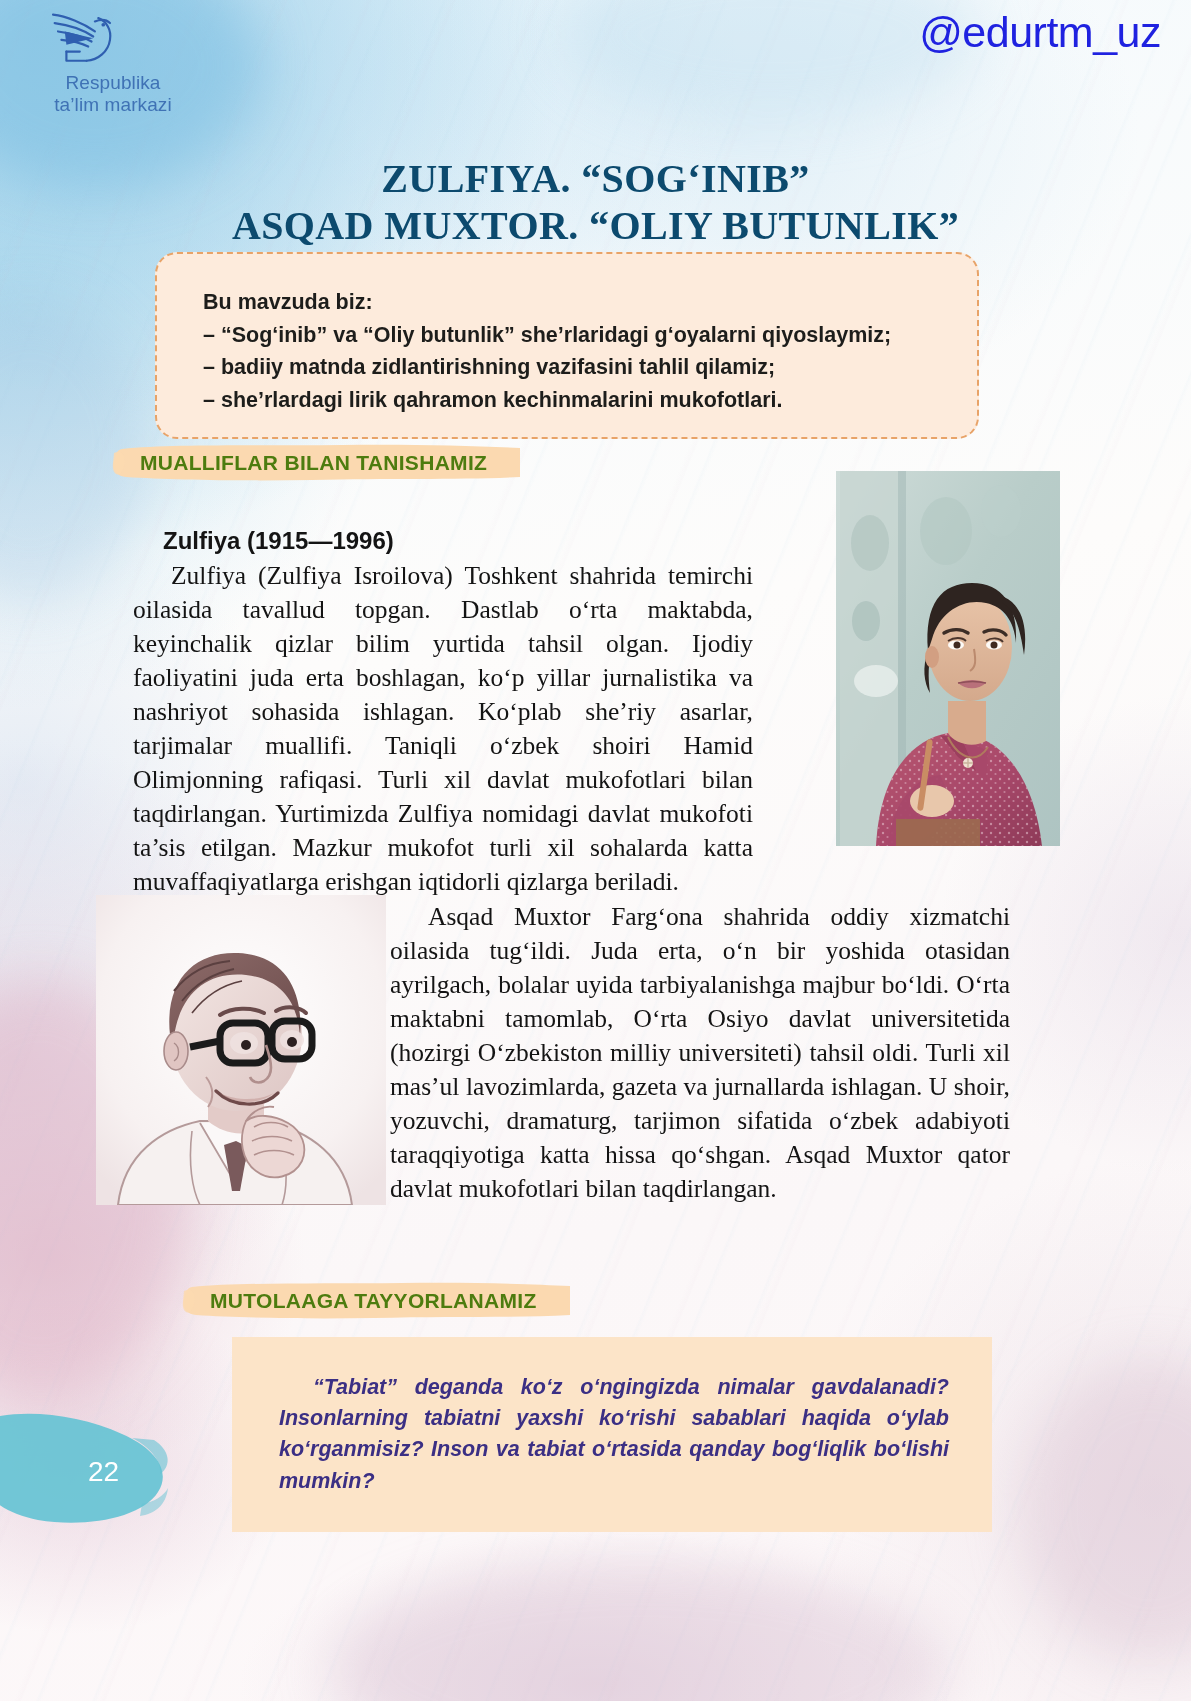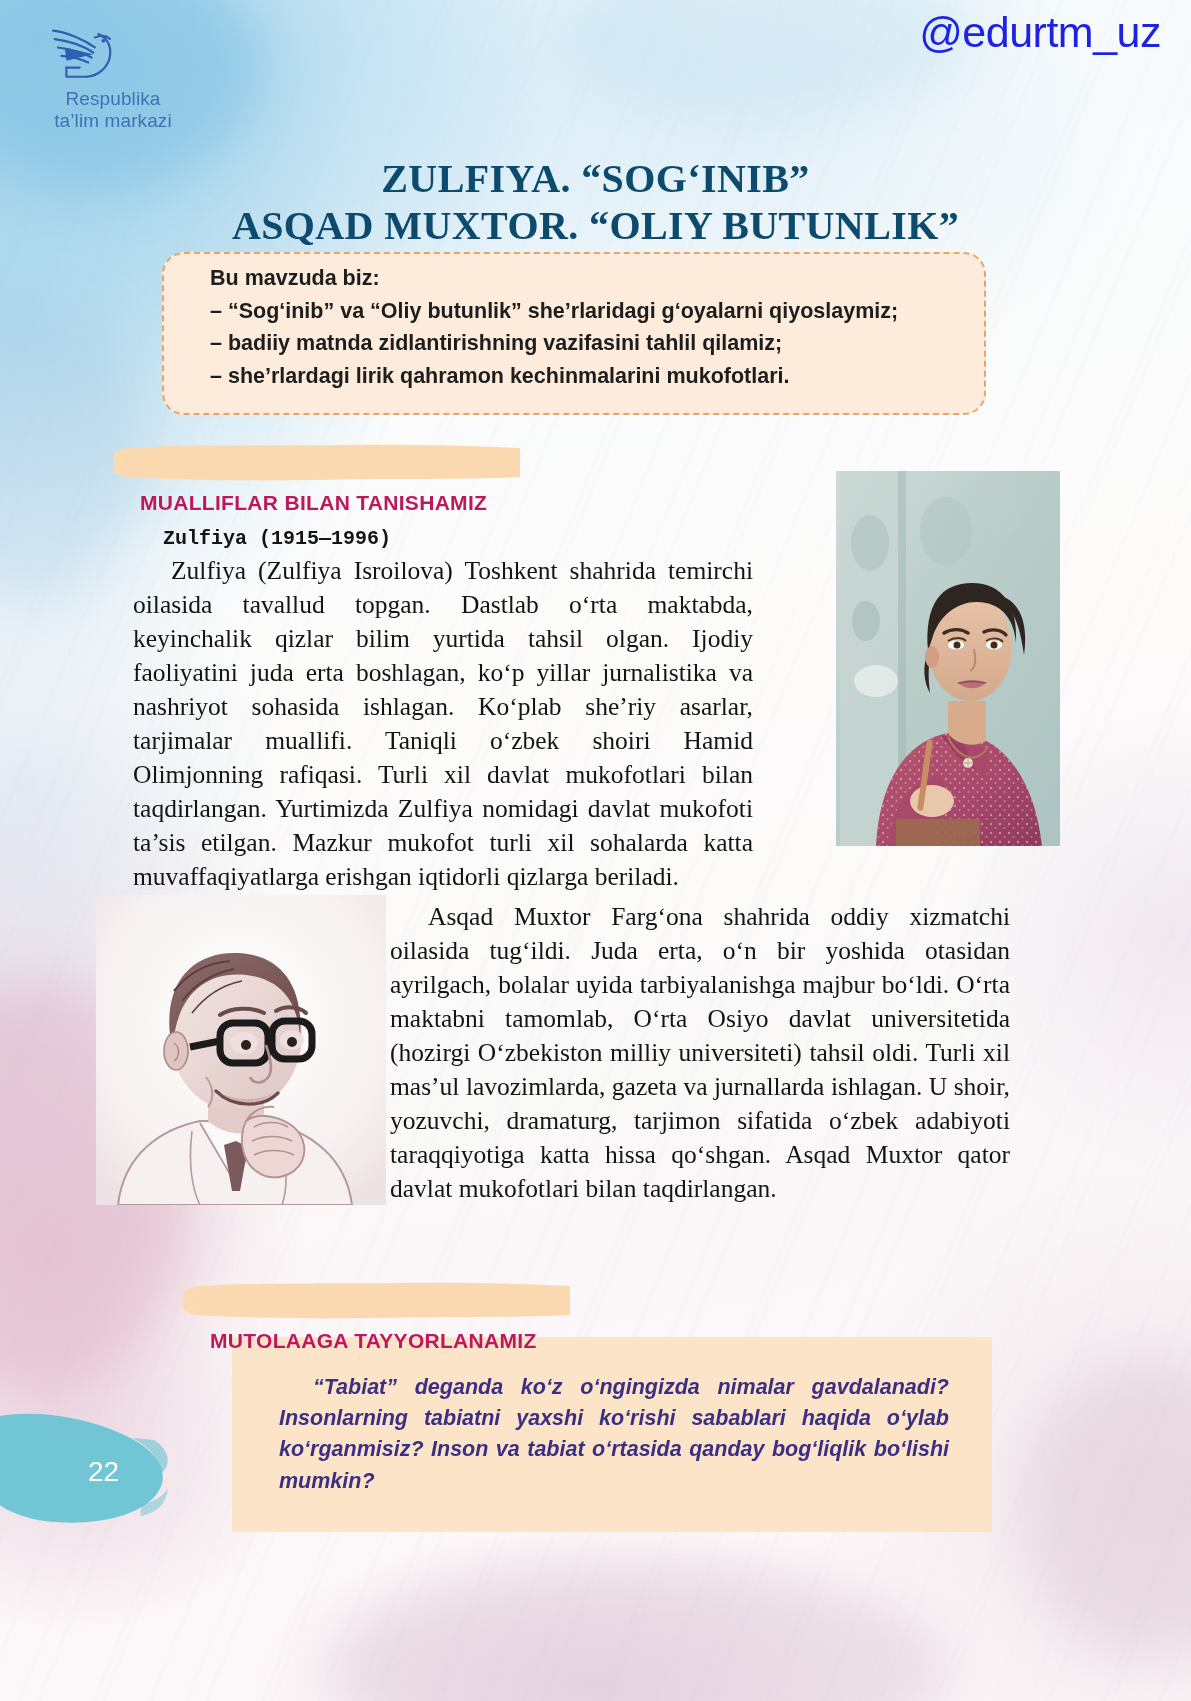--- a/index.html
+++ b/index.html
@@ -45,21 +45,21 @@
   
   .corner-brush {
     position: absolute; left: -18px; top: 1408px; width: 200px; height: 120px;
     z-index: 1; pointer-events: none;
   }
 
   
   .page { position: relative; z-index: 3; width: 1191px; height: 1701px; }
 
   
-  .logo { position: absolute; left: 28px; top: 24px; width: 170px; }
+  .logo { position: absolute; left: 28px; top: 8px; width: 170px; }
   .logo-mark { width: 76px; height: 62px; display: block; margin-left: 18px; }
   .logo-text {
     margin-top: 2px;
     font-family: "Liberation Sans", sans-serif;
     font-size: 19px; line-height: 1.16; color: #3f72b5;
     text-align: center; letter-spacing: .1px;
   }
 
   .handle {
     position: absolute; right: 30px; top: 8px;
@@ -76,55 +76,54 @@
     font-weight: bold;
     font-size: 40px;
     line-height: 1.18;
     color: #0c4a6e;
     letter-spacing: .4px;
   }
   .title .l1, .title .l2 { display: block; white-space: nowrap; }
 
   
   .goals {
-    position: absolute; left: 162px; top: 252px; width: 824px;
+    position: absolute; left: 155px; top: 252px; width: 824px;
     background: #fdebdc;
     border: 2px dashed #e8a368;
     border-radius: 22px;
-    padding: 8px 26px 20px 46px;
+    padding: 32px 26px 20px 46px;
   }
   .goals div {
     font-family: "Liberation Sans", sans-serif;
     font-size: 21.5px;
     line-height: 1.52;
     color: #1d1d1b;
     font-weight: 600;
   }
 
   
   .banner { position: absolute; height: 40px; }
   .banner .brush { position: absolute; inset: 0; }
   .banner .btxt {
     position: relative; z-index: 2;
     font-family: "Liberation Sans", sans-serif;
     font-weight: bold; font-style: normal;
     font-size: 21px; letter-spacing: .3px;
-    color: #be185d;
+    color: #4d7c0f;
     line-height: 40px;
     padding-left: 28px;
     white-space: nowrap;
-    margin-top: 40px;
   }
   #banner-authors { left: 112px; top: 443px; width: 410px; }
   #banner-reading { left: 182px; top: 1281px; width: 390px; }
 
   
   .bio-heading {
-    font-family: Liberation Mono, monospace;
-    font-weight: bold; font-size: 20px; color: #141414;
+    font-family: Liberation Sans, sans-serif;
+    font-weight: bold; font-size: 24px; color: #141414;
     margin: 0 0 4px 0;
   }
   .bio-body {
     font-family: "Liberation Serif", serif;
     font-size: 25.5px; line-height: 1.335; color: #141414;
     text-align: justify; text-indent: 38px;
     margin: 0; hyphens: manual;
   }
 
   #bio-zulfiya { position: absolute; left: 133px; top: 527px; width: 620px; }

